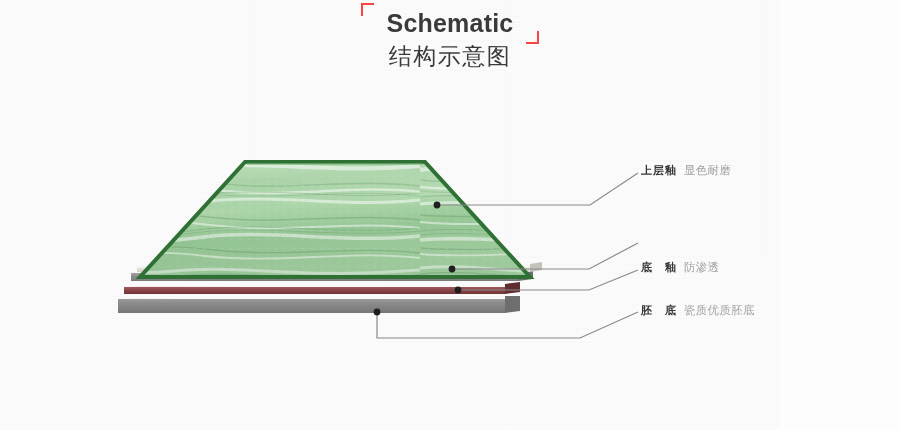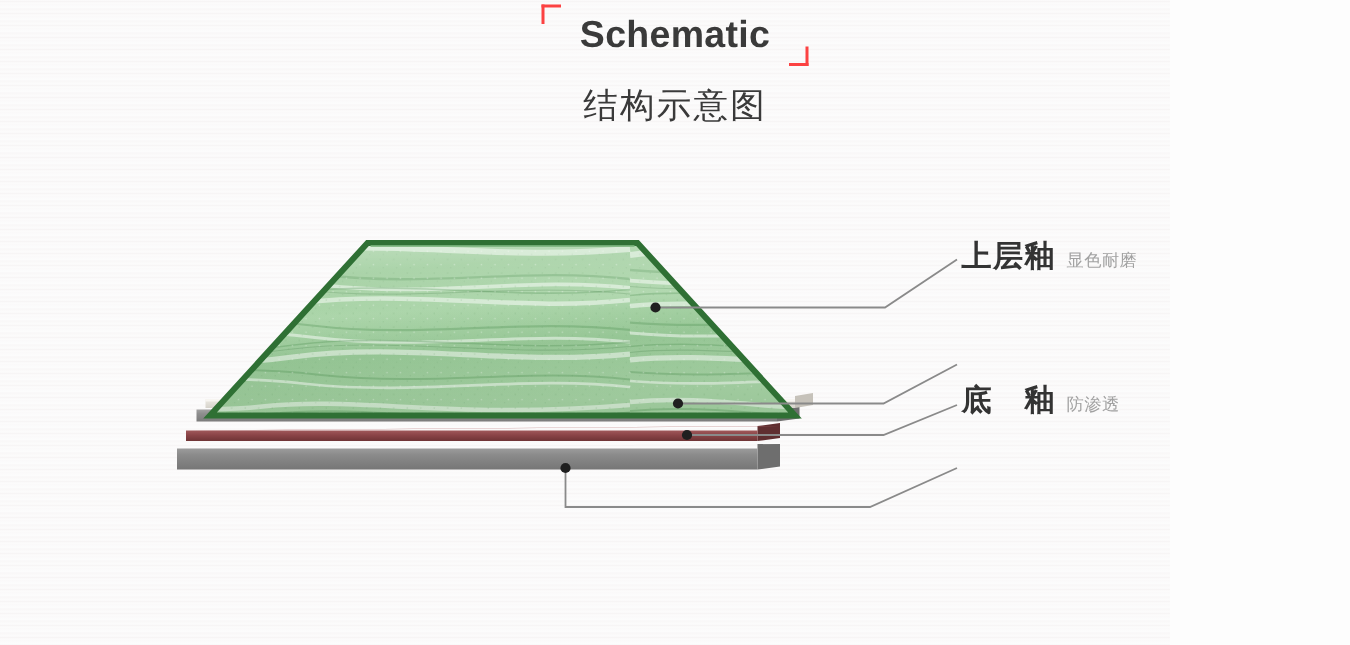--- a/index.html
+++ b/index.html
@@ -63,21 +63,21 @@
     border-left: 2px solid #fc4242;
     border-top: 2px solid #fc4242;
   }
   .corner.br {
     right: 0px;
     bottom: -6px;
     border-right: 2px solid #fc4242;
     border-bottom: 2px solid #fc4242;
   }
   #title-cn {
-    margin-top: 18px;
+    margin-top: 4px;
     font-size: 23px;
     color: #3a3a3a;
     letter-spacing: 1.5px;
     line-height: 28px;
   }
 
   
   #tile-stage {
     position: absolute;
     left: 0;
@@ -92,21 +92,21 @@
     top: 0;
   }
 
   
   .callout {
     position: absolute;
     white-space: nowrap;
     line-height: 1;
   }
   .callout .main {
-    font-size: 20px;
+    font-size: 11px;
     font-weight: bold;
     color: #333333;
     letter-spacing: 1px;
     text-align: right;
   }
   .callout .main.spaced {
     letter-spacing: 1px;
   }
   .callout .sub {
     font-size: 11.5px;
@@ -278,14 +278,17 @@
 
   <div class="callout" id="callout-top">
     <span class="main">上层釉</span><span class="sub">显色耐磨</span>
   </div>
 
 
   <div class="callout" id="callout-base-glaze">
     <span class="main spaced">底　釉</span><span class="sub">防渗透</span>
   </div>
 
+  <div class="callout" id="callout-body">
+    <span class="main spaced">胚　底</span><span class="sub">瓷质优质胚底</span>
+  </div>
 
 </div>
 
 </body></html>

